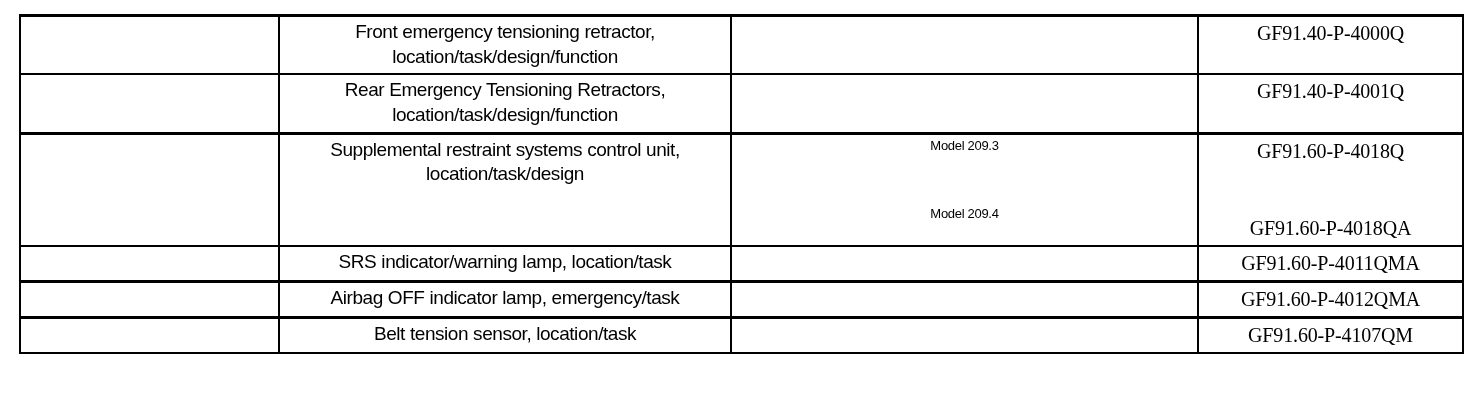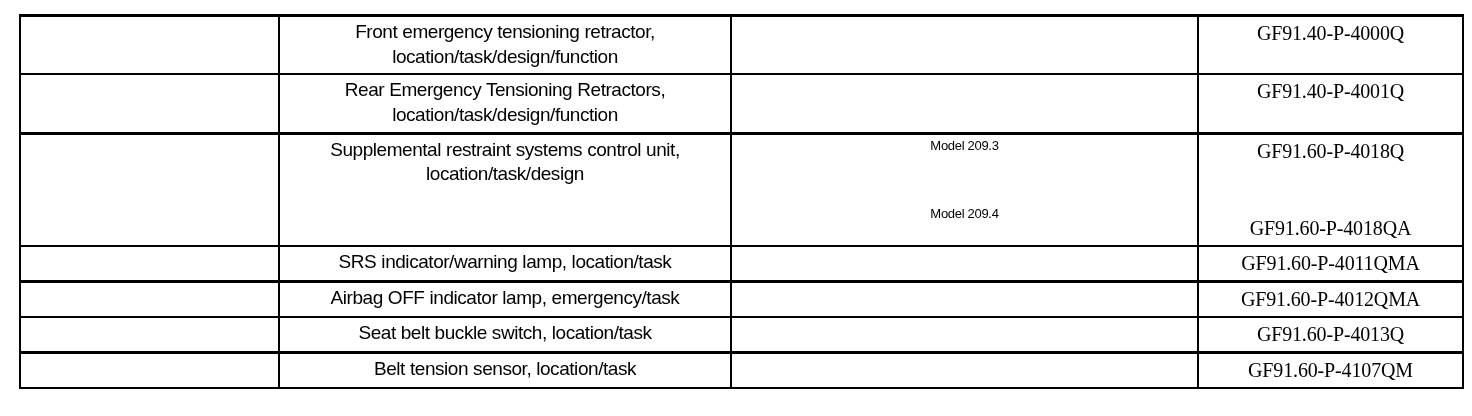--- a/index.html
+++ b/index.html
@@ -184,34 +184,20 @@
           <div class="cell desc-text">Airbag OFF indicator lamp, emergency/task</div>
         </td>
         <td>
           <div class="cell model-text"></div>
         </td>
         <td>
           <div class="cell code-text">GF91.60-P-4012QMA</div>
         </td>
       </tr>
 
-      <tr class="row-short">
-        <td>
-          <div class="cell empty-cell"></div>
-        </td>
-        <td>
-          <div class="cell desc-text">Seat belt buckle switch, location/task</div>
-        </td>
-        <td>
-          <div class="cell model-text"></div>
-        </td>
-        <td>
-          <div class="cell code-text">GF91.60-P-4013Q</div>
-        </td>
-      </tr>
 
 
 
       <tr class="row-short rule-heavy">
         <td>
           <div class="cell empty-cell"></div>
         </td>
         <td>
           <div class="cell desc-text">Belt tension sensor, location/task</div>
         </td>

